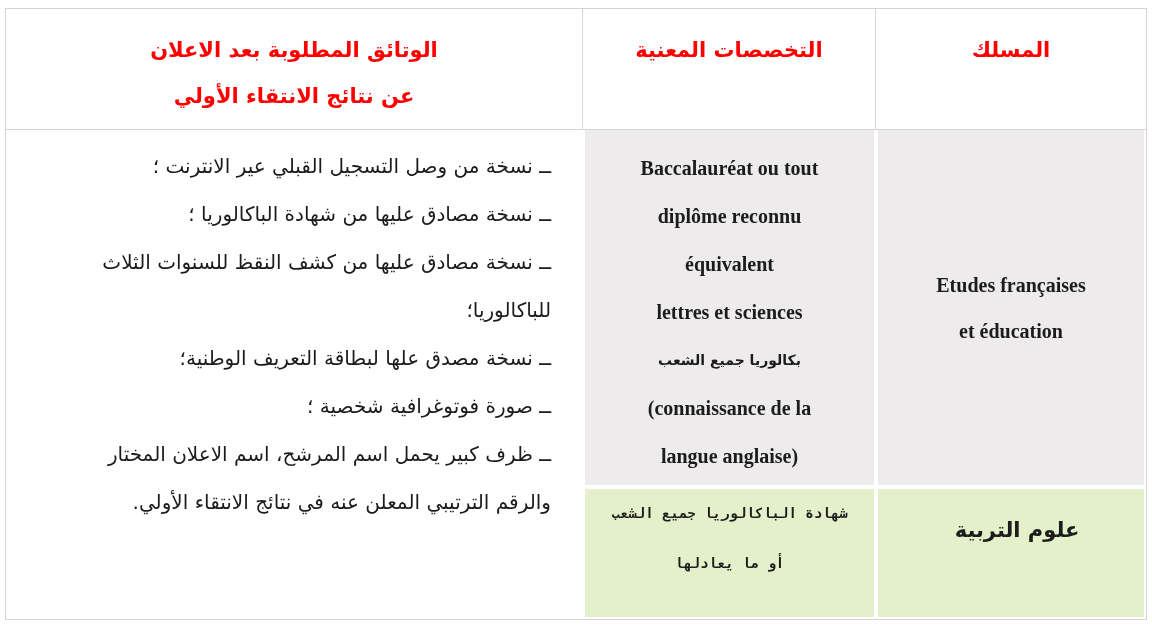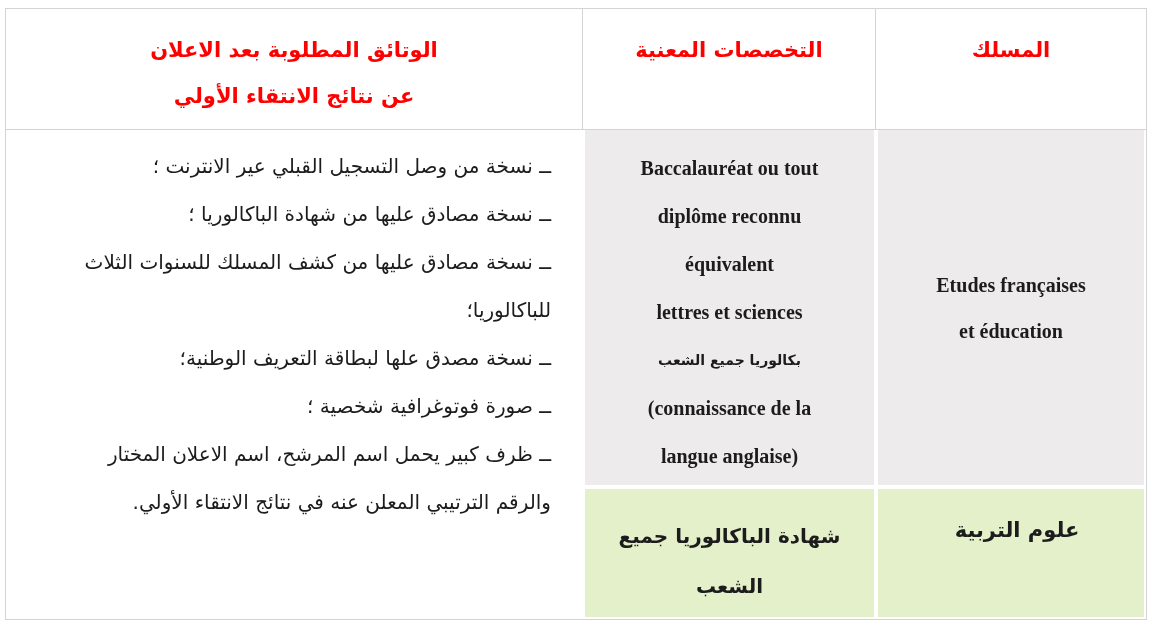--- a/index.html
+++ b/index.html
@@ -29,21 +29,21 @@
   .fill{box-sizing:border-box;height:100%;}
   .gray{background:#edebeb;margin:0 2px 4px 2px;height:calc(100% - 4px);}
   .green{background:#e3f0c9;margin:0 2px 2px 2px;height:calc(100% - 2px);}
 
   .specs1 .fill{padding-top:14px;text-align:center;font-weight:bold;font-size:20px;line-height:48px;
                 font-family:"Liberation Serif","DejaVu Serif",serif;}
   .specs1 .ar{font-family:"DejaVu Sans",sans-serif;font-size:14px;}
   .track1 .fill{display:flex;flex-direction:column;justify-content:center;align-items:center;
                 text-align:center;font-weight:bold;font-size:20px;line-height:46px;
                 font-family:"Liberation Serif","DejaVu Serif",serif;}
-  .specs2 .fill{padding-top:22px;text-align:center;font-weight:bold;font-size:20px;line-height:50px;}
+  .specs2 .fill{padding-top:0;text-align:center;font-weight:bold;font-size:14px;line-height:50px;font-family:Liberation Mono, monospace;}
   .track2 .fill{padding-top:16px;text-align:center;font-weight:bold;font-size:21px;line-height:50px;padding-left:12px;}
 </style>
 </head>
 <body>
 
 <div class="page">
   <div class="tbl">
 
     <div class="cell h-docs hcell" dir="rtl">
       <div>الوتائق المطلوبة بعد الاعلان</div>
@@ -52,21 +52,21 @@
     <div class="cell h-specs hcell" dir="rtl">
       <div>التخصصات المعنية</div>
     </div>
     <div class="cell h-track hcell" dir="rtl">
       <div>المسلك</div>
     </div>
 
     <div class="cell docs" dir="rtl">
       <div>ــ نسخة من وصل التسجيل القبلي عير الانترنت ؛</div>
       <div>ــ نسخة مصادق عليها من شهادة الباكالوريا ؛</div>
-      <div>ــ نسخة مصادق عليها من كشف المسلك للسنوات الثلاث</div>
+      <div>ــ نسخة مصادق عليها من كشف النقظ للسنوات الثلاث</div>
       <div>للباكالوريا؛</div>
       <div>ــ نسخة مصدق علها لبطاقة التعريف الوطنية؛</div>
       <div>ــ صورة فوتوغرافية شخصية ؛</div>
       <div>ــ ظرف كبير يحمل اسم المرشح، اسم الاعلان المختار</div>
       <div>والرقم الترتيبي المعلن عنه في نتائج الانتقاء الأولي.</div>
     </div>
 
     <div class="cell specs1">
       <div class="fill gray">
         <div>Baccalauréat ou tout</div>

